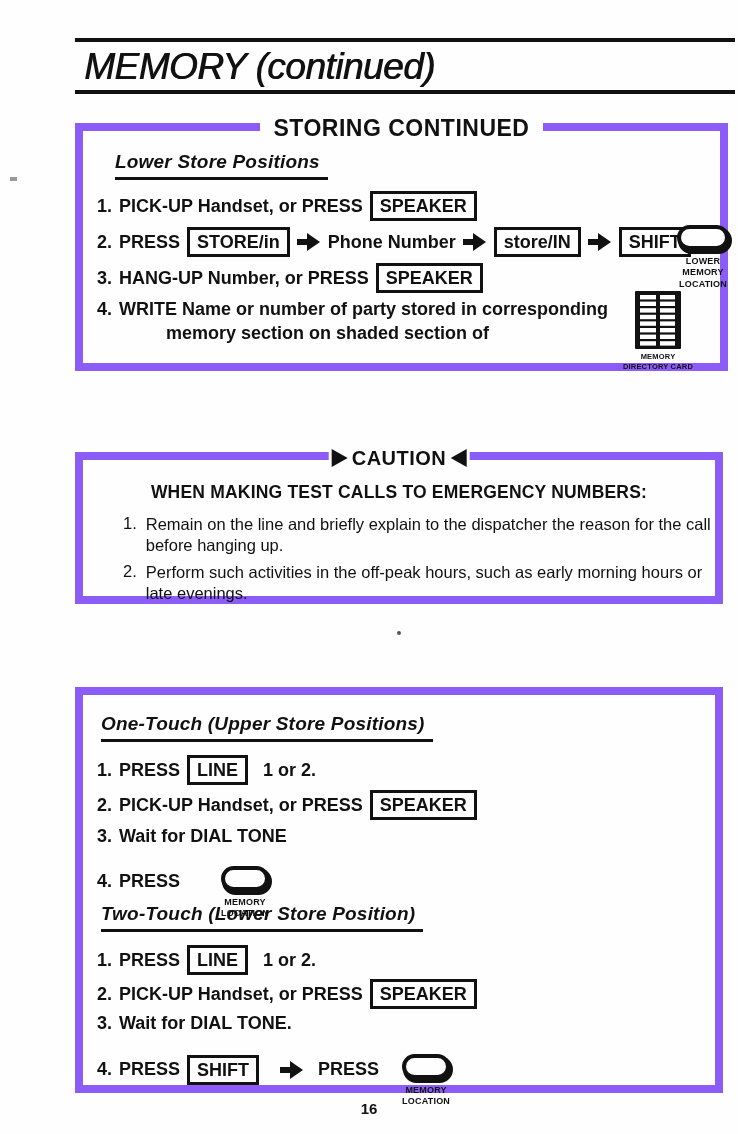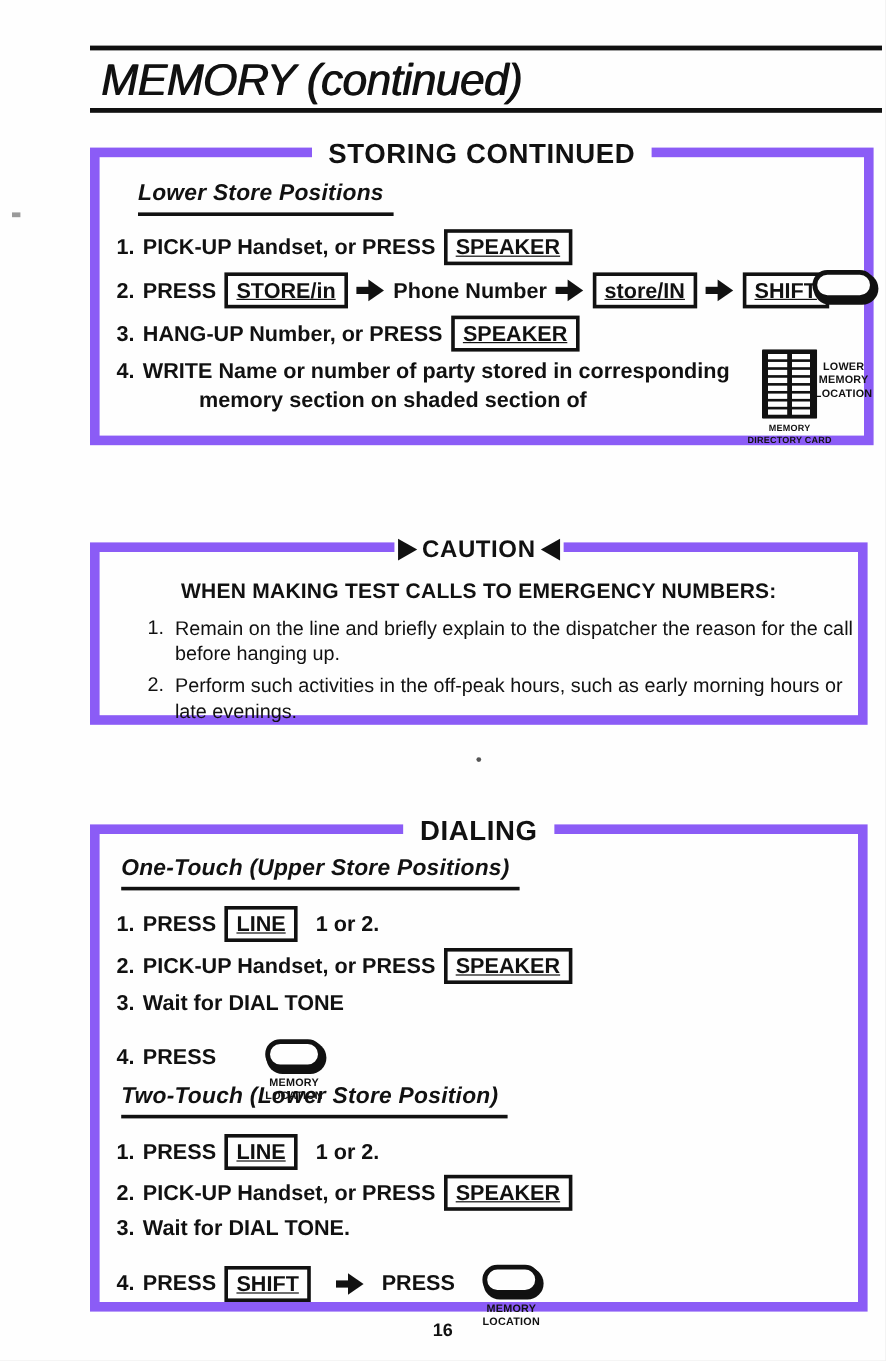--- a/index.html
+++ b/index.html
@@ -28,33 +28,33 @@
   .tri-r { width:0; height:0; border-top:9px solid transparent; border-bottom:9px solid transparent; border-left:16px solid #111; }
   .tri-l { width:0; height:0; border-top:9px solid transparent; border-bottom:9px solid transparent; border-right:16px solid #111; }
   .sub {
     position:absolute; font-size:19px; font-weight:bold; font-style:italic;
     border-bottom:3px solid #111; padding:0 8px 4px 0; letter-spacing:0.2px; white-space:nowrap;
   }
   .step {
     position:absolute; display:flex; align-items:center; gap:7px;
     font-size:18px; font-weight:bold; white-space:nowrap;
   }
-  .key { border:3px solid #111; padding:1px 7px; background:#fefefe; display:inline-block; line-height:22px;text-decoration:underline; }
+  .key { border:3px solid #111; padding:1px 7px; background:#fefefe; display:inline-block; line-height:22px; }
   .arrow { position:relative; display:inline-block; width:24px; height:18px; flex:0 0 auto; }
   .arrow::before { content:''; position:absolute; left:0; top:6px; width:11px; height:6px; background:#111; }
   .arrow::after { content:''; position:absolute; left:10px; top:0; width:0; height:0;
     border-top:9px solid transparent; border-bottom:9px solid transparent; border-left:13px solid #111; }
   .oval {
     display:block; width:48px; height:25px; background:#fefefe;
     border:4px solid #111; border-radius:13px; box-shadow:2px 3px 0 1px #111;
   }
   .oval.lg { width:52px; }
   .oval-group { display:flex; flex-direction:column; align-items:center; }
   .oval-label { font-size:9px; font-weight:bold; line-height:1.25; text-align:center; margin-top:6px; letter-spacing:0.2px; }
-  .abs { position:absolute;gap:44px; }
+  .abs { position:absolute; }
   .inline-oval { transform:translateY(11px); }
   .caut-head { position:absolute; width:100%; text-align:center; font-size:17.5px; font-weight:bold; letter-spacing:0.2px; }
   .citem { position:absolute; display:flex; gap:9px; font-size:16.5px; font-weight:400; }
   .citem .cnum { flex:0 0 auto; }
   .citem .ctext { width:582px; line-height:21px; }
   .s4line2 { position:absolute; display:flex; gap:5px; justify-content:flex-end; width:392px;
     font-size:18px; font-weight:bold; white-space:nowrap; }
   .card-group { position:absolute; display:flex; flex-direction:column; align-items:center; width:120px; }
   .card-label { font-size:7.5px; font-weight:bold; line-height:1.3; text-align:center; margin-top:3px; letter-spacing:0.2px; }
   .pagenum { position:absolute; left:0; right:0; top:1100px; text-align:center; font-size:15px; font-weight:bold; }
@@ -164,21 +164,20 @@
     </div>
     <div class="citem" style="left:40px; top:102px;">
       <span class="cnum">2.</span>
       <span class="ctext">Perform such activities in the off-peak hours, such as early morning hours or late evenings.</span>
     </div>
   </section>
 
   <div class="dot-artifact"></div>
 
   <section class="box" style="left:75px; top:687px; width:648px; height:406px;">
-    <span class="boxtitle">DIALING</span>
 
     <span class="sub" style="left:18px; top:18px;">One-Touch (Upper Store Positions)</span>
 
     <div class="step" style="left:14px; top:60px;">
       <span>1.</span>
       <span>PRESS</span>
       <span class="key">LINE</span>
       <span class="post">1 or 2.</span>
     </div>
 

